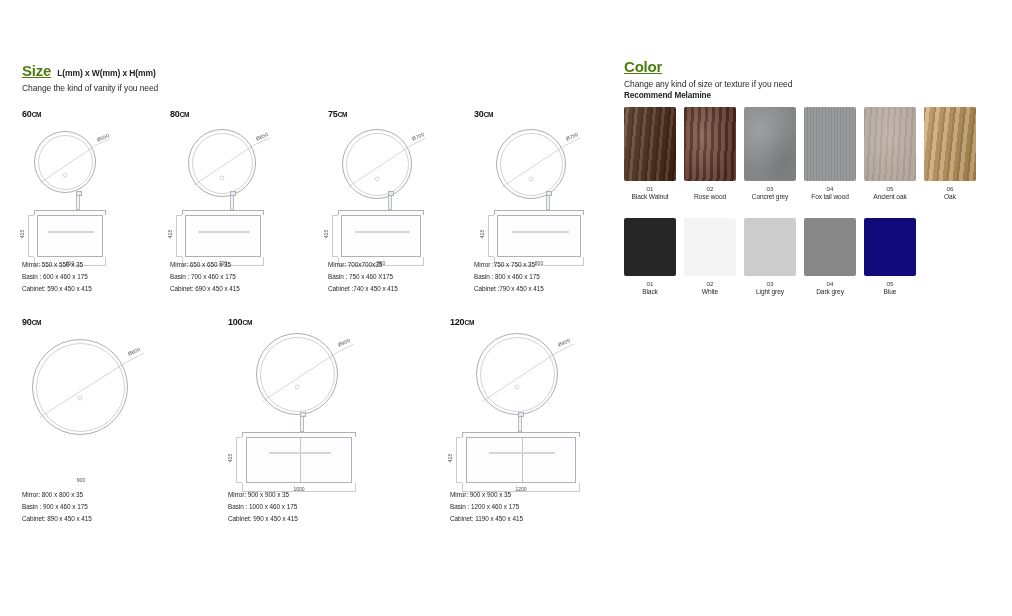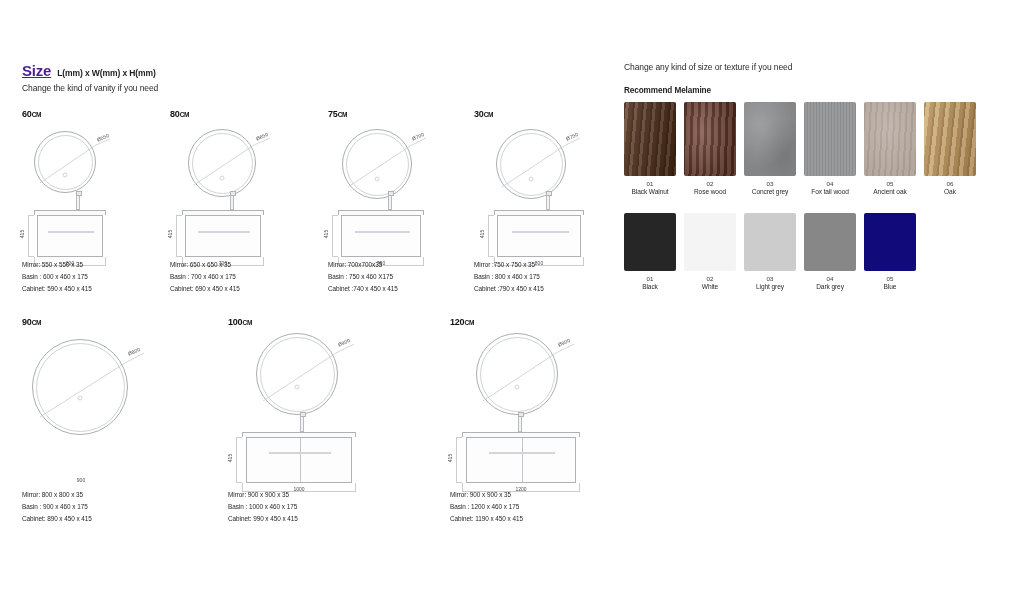--- a/index.html
+++ b/index.html
@@ -33,21 +33,21 @@
   
   .sec-head {
     display: flex;
     align-items: baseline;
     gap: 6px;
   }
   .sec-title {
     font-size: 15px;
     font-weight: bold;
     letter-spacing: -0.2px;
-    color: #4c1d95;
+    color: #4d7c0f;
     text-decoration: underline;
   }
   .sec-title-sub {
     font-size: 8.5px;
     font-weight: bold;
     color: #222;
     letter-spacing: -0.1px;
   }
   .sec-desc {
     font-size: 8.5px;
@@ -524,23 +524,26 @@
           <div>Cabinet: 1190 x 450 x 415</div>
         </div>
       </div>
 
     </div>
 
   </div>
 </div>
 
 <div class="panel-color">
+  <div class="sec-head">
+    <span class="sec-title">Color</span>
+  </div>
   <div class="sec-desc">Change any kind of size or texture if you need</div>
 
-  <div style="margin-top:14px;">
+  <div style="margin-top:2px;">
     <div class="group-head">Recommend Melamine</div>
     <div class="swatch-row" id="melamine-row">
         <div class="swatch-cell">
           <div class="swatch" style="background: rgb(89, 51, 28);">
             <div class="grain-v" style="background-image: repeating-linear-gradient(95deg, rgba(0, 0, 0, 0.28) 0px, rgba(0, 0, 0, 0.28) 2px, rgba(255, 255, 255, 0.1) 2px, rgba(255, 255, 255, 0.1) 5px, rgba(0, 0, 0, 0.16) 5px, rgba(0, 0, 0, 0.16) 9px), linear-gradient(100deg, rgba(255, 255, 255, 0.18), rgba(0, 0, 0, 0.34)); opacity: 0.85;"></div>
           </div>
           <div class="swatch-num">01</div>
           <div class="swatch-name">Black Walnut</div>
         </div>
         <div class="swatch-cell">

